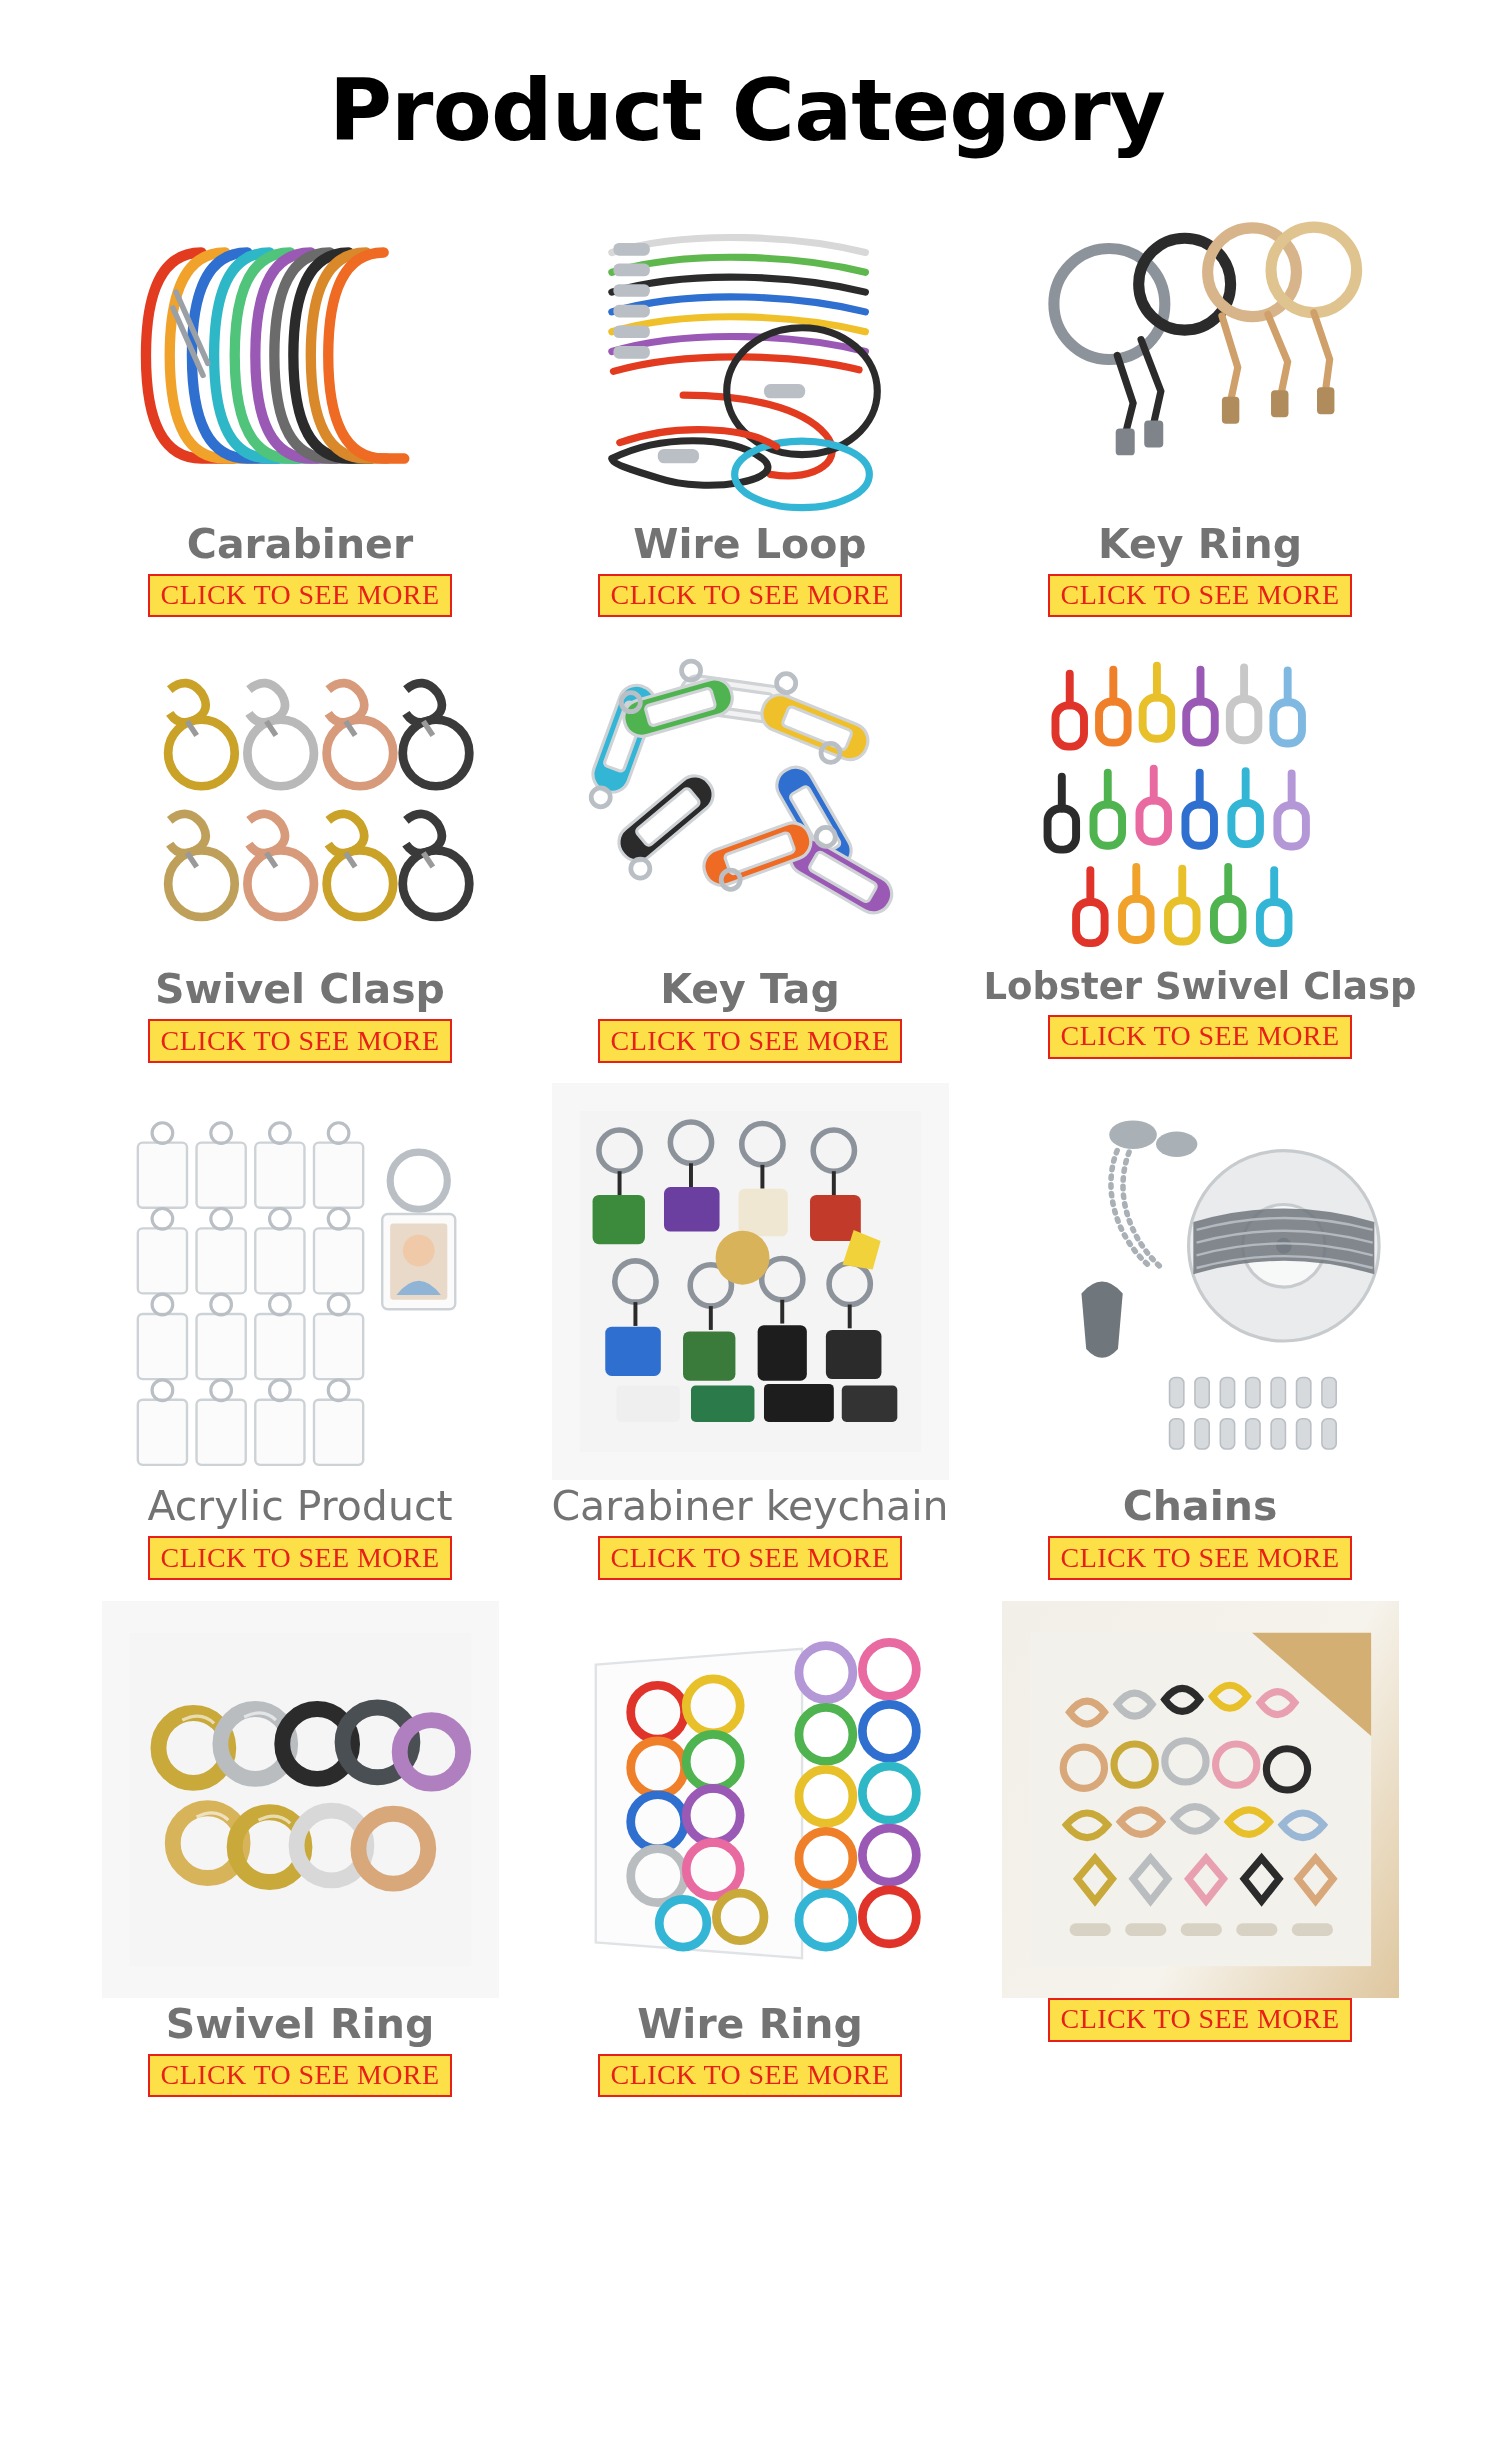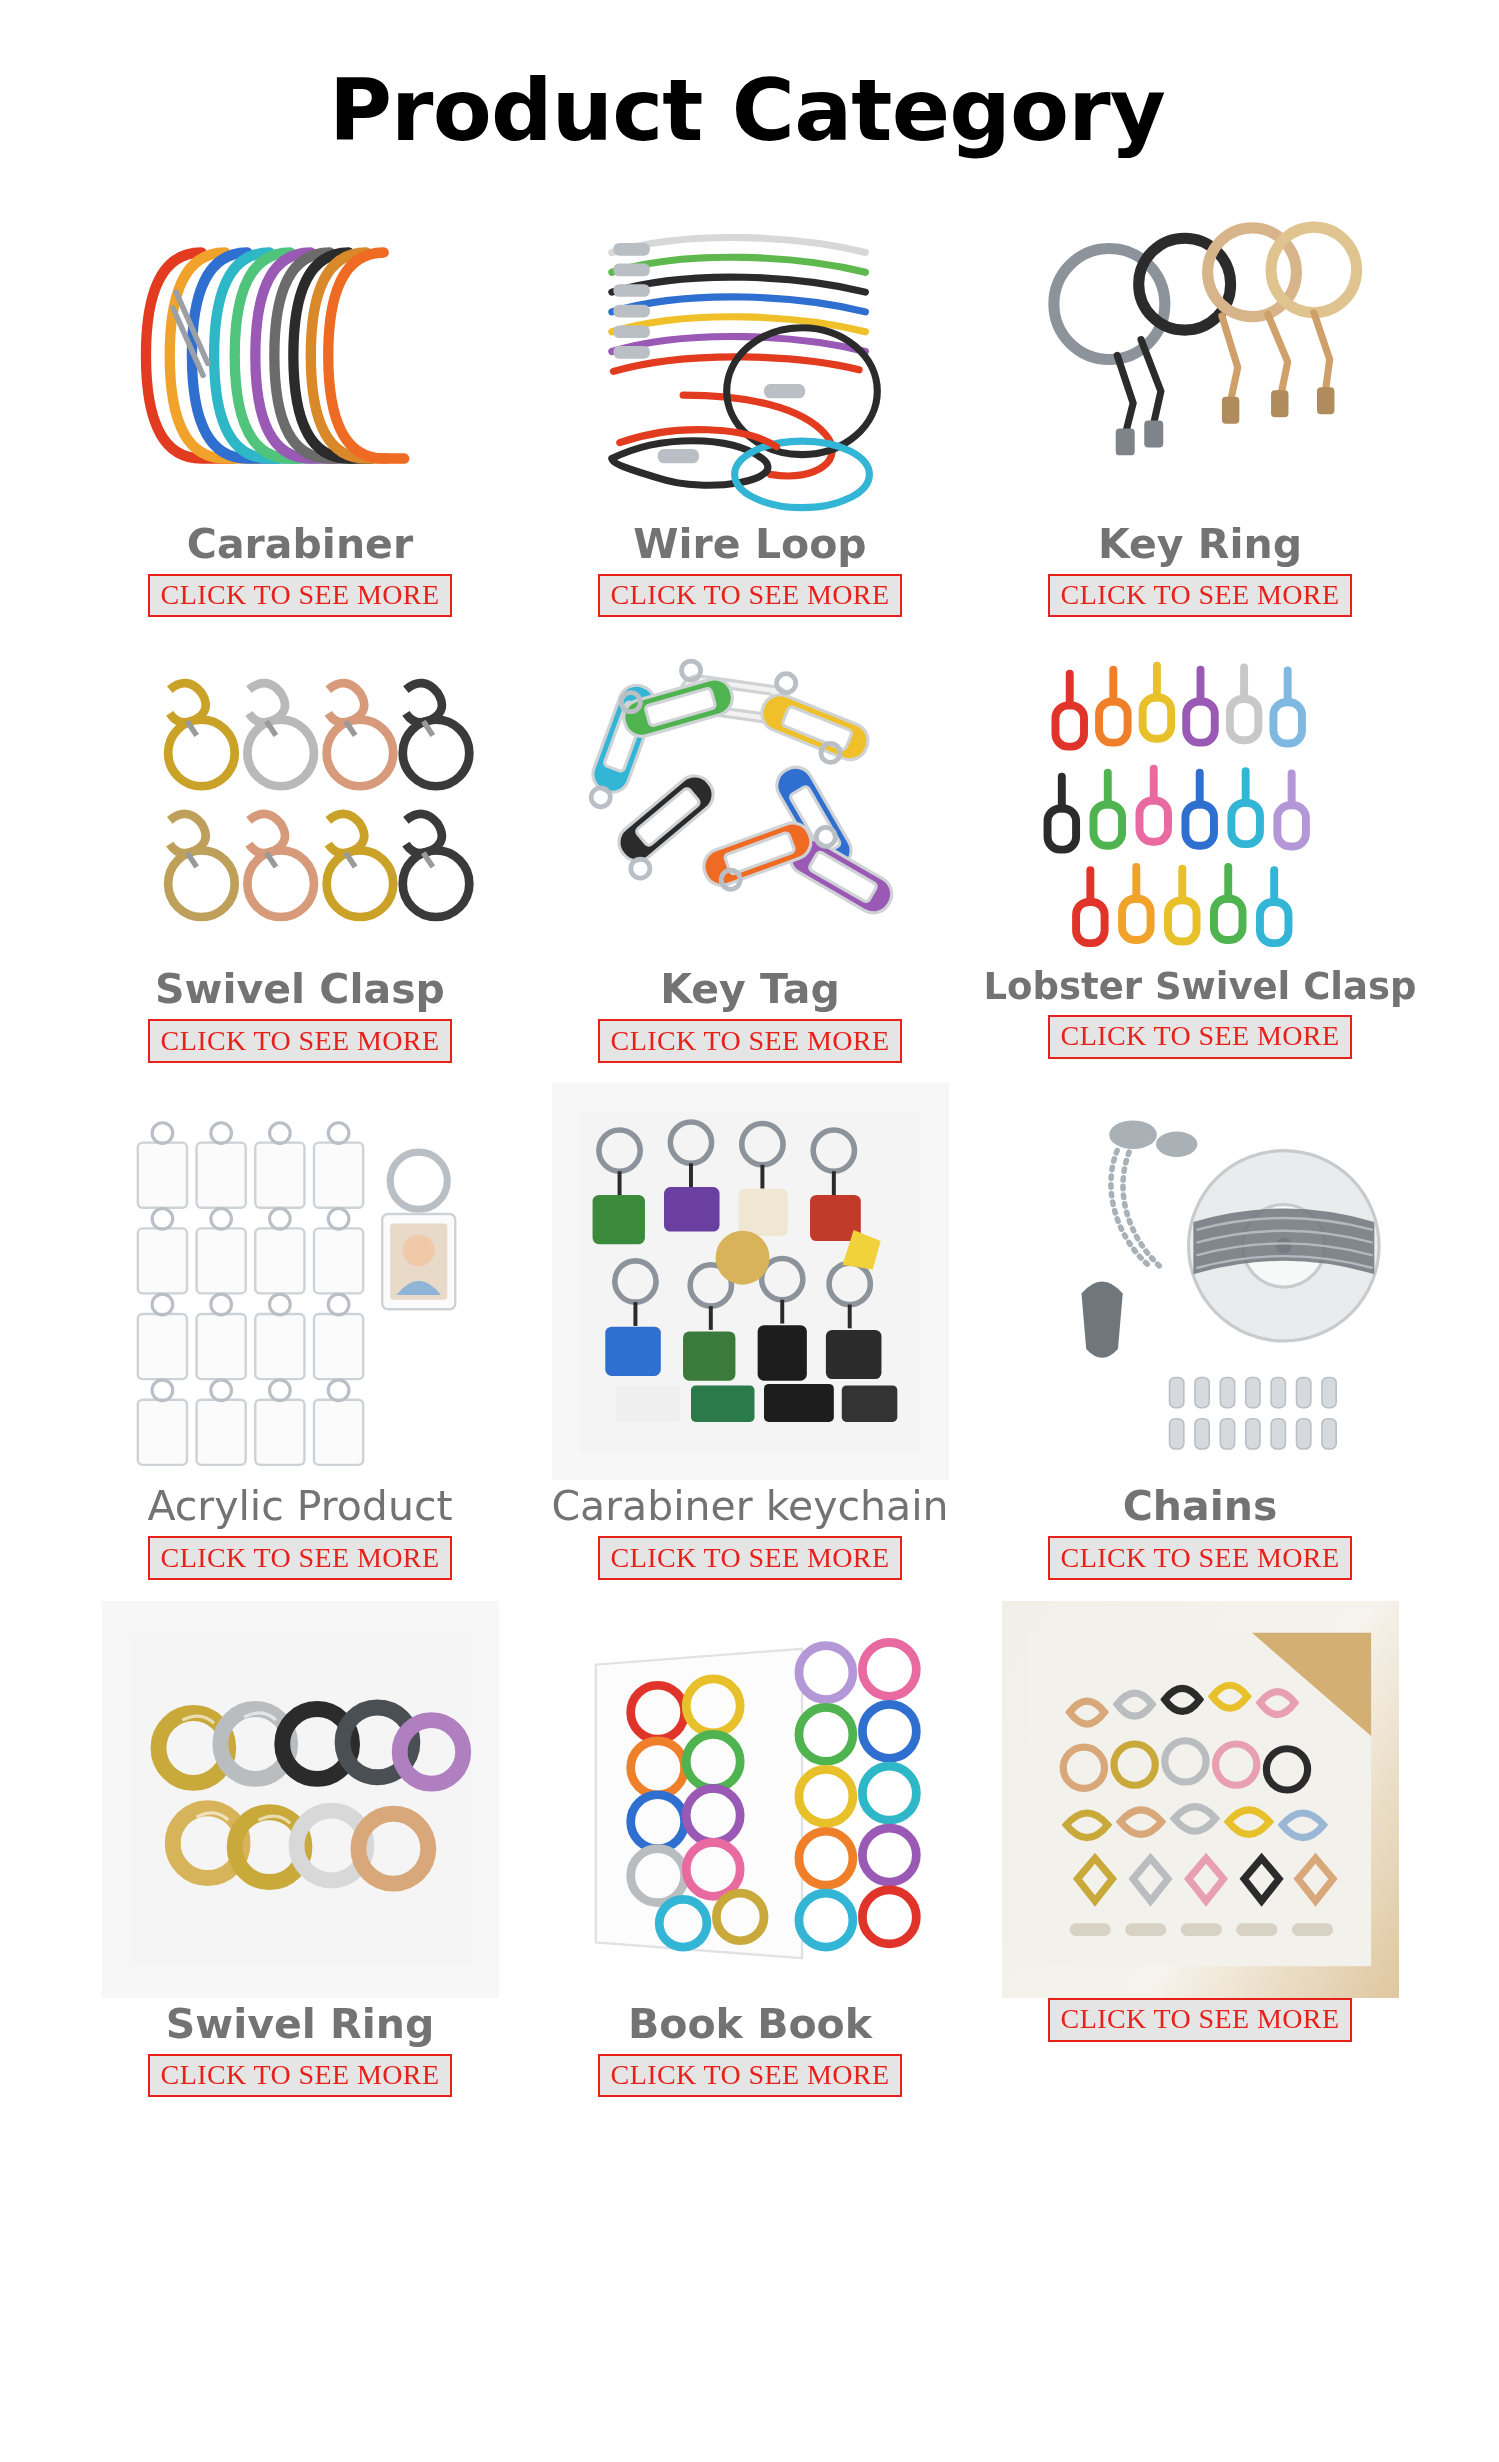--- a/index.html
+++ b/index.html
@@ -65,21 +65,21 @@
   }
   .cat-label.small { font-size: 37px; }
   .cat-label.thin { font-weight: 400; }
   .cta {
     border: 2.4px solid #e8201a;
     color: #e8201a;
     font-family: "Liberation Serif", serif;
     font-size: 28px;
     letter-spacing: 0.4px;
     padding: 1.6px 11px 3.2px 11px;
-    background: #e5e5e5;
+    background: #fde047;
     line-height: 1.25;
     white-space: nowrap;
     cursor: pointer;
     user-select: none;
   }
   .bg-soft { background: #f7f7f7; }
   .bg-white { background: #ffffff; }
   .bg-wood { background: linear-gradient(120deg,#f2efe9 0%, #f6f3ec 60%, #dfc79f 100%); }
 </style>
 </head>
@@ -552,21 +552,21 @@
             <circle cx="410" cy="144" r="34" stroke="#2f6fd0"></circle>
             <circle cx="330" cy="226" r="34" stroke="#e8c02a"></circle>
             <circle cx="410" cy="222" r="34" stroke="#2eb8c7"></circle>
             <circle cx="330" cy="304" r="34" stroke="#f07f2a"></circle>
             <circle cx="410" cy="300" r="34" stroke="#9b59b6"></circle>
             <circle cx="330" cy="382" r="34" stroke="#33b5d6"></circle>
             <circle cx="410" cy="378" r="34" stroke="#e0342a"></circle>
           </g>
         </svg>
       </div>
-      <div class="cat-label">Book Book</div>
+      <div class="cat-label">Wire Ring</div>
       <div class="cta">CLICK TO SEE MORE</div>
     </div>
 
     <div class="cell">
       <div class="thumb tall bg-wood">
         <svg width="373" height="365" viewBox="0 0 470 460" aria-hidden="true">
           <rect x="20" y="20" width="430" height="420" fill="#f3f1ec"></rect>
           <path d="M300 20 L450 20 L450 150 Z" fill="#cda35f" opacity="0.85"></path>
           <g fill="none" stroke-width="9">
             <path d="M70 120 q22 -28 44 0 q-22 30 -44 0 z" stroke="#d8a87a"></path>

